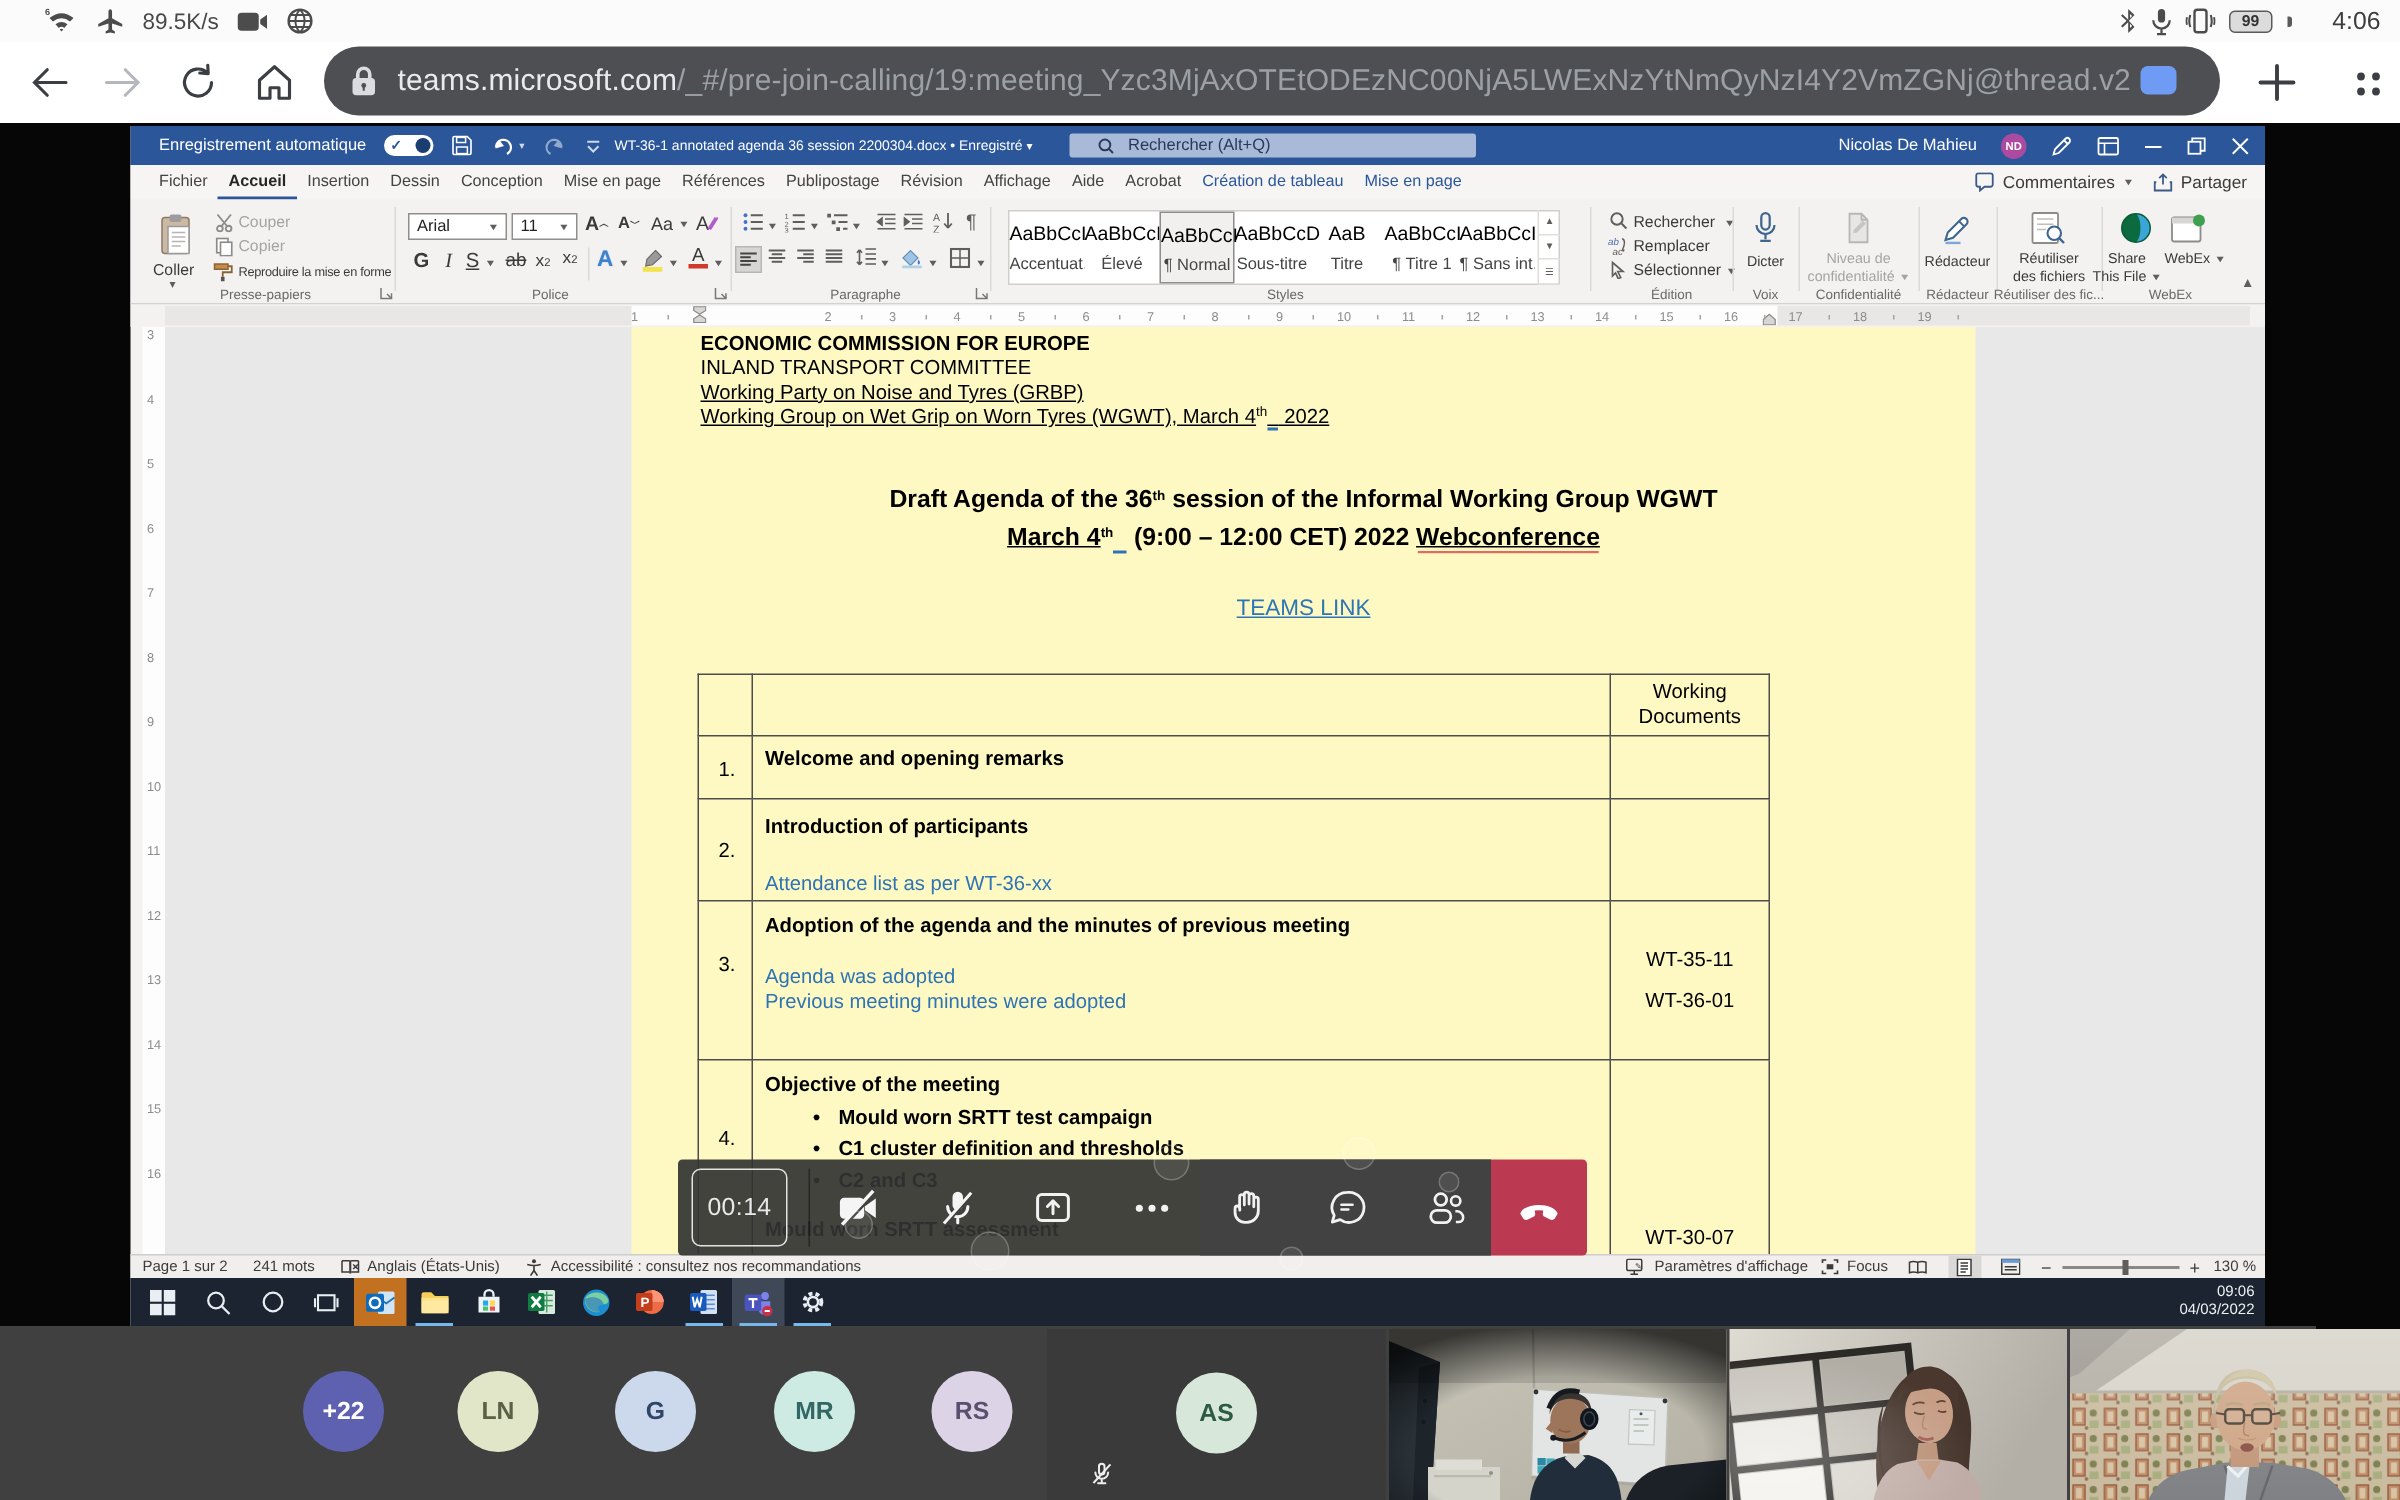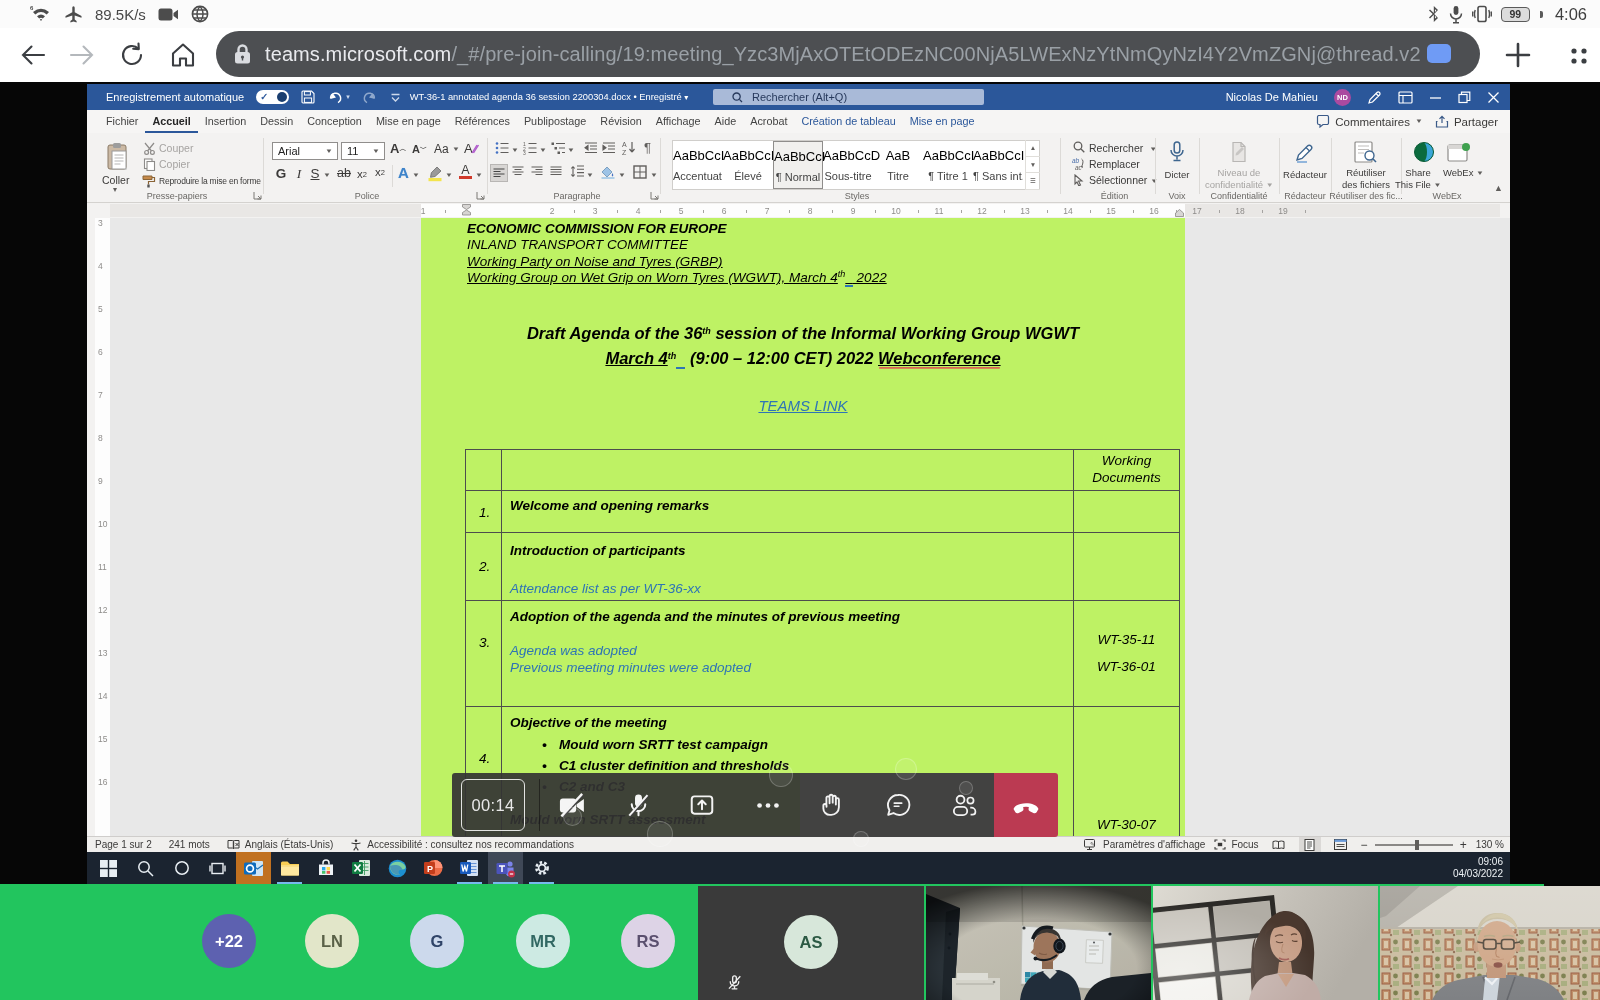--- a/index.html
+++ b/index.html
@@ -6,21 +6,21 @@
   html,body { width:1600px; height:1000px; overflow:hidden; background:#000; }
   body { font-family:"Liberation Sans", sans-serif; position:relative; }
   .abs { position:absolute; }
   svg { display:block; }
 
   
   #statusbar { left:0; top:0; width:1600px; height:28px; background:#fbfbfb; color:#4c4c4c; }
   .sb-left { position:absolute; left:30px; top:0; height:28px; display:flex; align-items:center; gap:12px; }
   .sb-right { position:absolute; right:13px; top:0; height:28px; display:flex; align-items:center; gap:9px; }
   .sb-speed { font-size:15px; font-weight:500; color:#484848; }
-  .sb-time { font-size:16.5px; color:#3e3e3e; margin-left:3px; }
+  .sb-time { font-size:16.5px; color:#3e3e3e; margin-left:18px; }
   .battery-pill { position:relative; width:29px; height:15px; border:1.6px solid #5a5a5a; border-radius:4px; background:#dcdcdc; display:flex; align-items:center; justify-content:center; }
   .battery-pill span { font-size:10.5px; font-weight:700; color:#333; }
   .battery-tip { width:3px; height:7px; background:#5a5a5a; border-radius:0 2px 2px 0; margin-left:1px; }
 
   
   #browserbar { left:0; top:28px; width:1600px; height:54px; background:#ffffff; }
   .nav-ic { position:absolute; top:13px; width:28px; height:28px; }
   .pill { position:absolute; left:216px; top:3px; width:1264px; height:46px; background:#4d4f52; border-radius:23px; display:flex; align-items:center; }
   .pill .lock { margin-left:17px; flex:0 0 auto; }
   .pill .url { font-size:20px; margin-left:13px; white-space:nowrap; color:#9aa0a6; letter-spacing:.1px; }
@@ -79,21 +79,21 @@
   .hruler { position:absolute; left:23px; top:1px; width:1390px; height:13px; background:#e9e7e5; }
   .hruler .pagezone { position:absolute; left:311px; width:764px; top:0; height:13px; background:#fdfdfd; }
   .rnum { position:absolute; top:2px; font-size:8.5px; color:#8e8c8a; transform:translateX(-50%); }
   .rtick { position:absolute; top:6px; width:1px; height:3px; background:#a5a3a1; }
   .indent-marker { position:absolute; }
   .vruler { position:absolute; left:8px; top:134px; width:15px; height:618px; background:#fdfdfd; }
   .vnum { position:absolute; left:3px; font-size:8.5px; color:#8e8c8a; }
 
   
   #wdoc { position:absolute; left:23px; top:134px; width:1400px; height:618px; background:#e8e8e8; overflow:hidden; }
-  #page { position:absolute; left:311px; top:0; width:764px; height:618px; background:#bef264; color:#000;font-style:italic; }
+  #page { position:absolute; left:311px; top:0; width:896px; height:618px; background:#fef9c3; color:#000; }
   .dochead { position:absolute; left:46px; top:3px; font-size:13.5px; line-height:16.4px; }
   .dochead .u { text-decoration:underline; }
   .dochead .b { font-weight:700; }
   sup.th { font-size:9px; vertical-align:5px; line-height:0; display:inline-block; }
   .bluemark { border-bottom:2px solid #2e74b5; }
   .doctitle { position:absolute; left:0; top:103px; width:100%; text-align:center; font-size:16.5px; font-weight:700; line-height:24.5px; }
   .usquig { text-decoration:underline; box-shadow:0 3px 0 -1.2px rgba(224,80,80,.85); }
   .teamslink { position:absolute; left:0; top:179px; width:100%; text-align:center; font-size:15px; }
   .teamslink span { color:#2e75b6; text-decoration:underline;text-align:center; }
 
@@ -131,21 +131,21 @@
   #calltoolbar { left:452px; top:691px; width:606px; height:64px; z-index:40; }
   .ct-main { position:absolute; left:0; top:0; width:542px; height:64px; background:rgba(51,51,51,.92); border-radius:3px 0 0 3px; }
   .ct-light { position:absolute; left:348px; top:0; width:194px; height:64px; background:rgba(66,66,66,.92); }
   .ct-red { position:absolute; left:542px; top:0; width:64px; height:64px; background:#bb3a52; border-radius:0 3px 3px 0; display:flex; align-items:center; justify-content:center; }
   .timerbox { position:absolute; left:9px; top:6px; width:64px; height:52px; border:1.6px solid rgba(255,255,255,.85); border-radius:6px; color:#e8e8e8; font-size:16.5px; display:flex; align-items:center; justify-content:center; letter-spacing:.3px; }
   .ct-sep { position:absolute; left:87px; top:6px; width:1px; height:52px; background:rgba(15,15,15,.55); }
   .ct-btn { position:absolute; top:0; width:64px; height:64px; display:flex; align-items:center; justify-content:center; }
   .bubble { position:absolute; border-radius:50%; border:1.5px solid rgba(255,255,255,.22); background:rgba(255,255,255,.07); z-index:41; }
 
   
-  #filmstrip { left:0; top:802px; width:1544px; height:116px; background:#22c55e; }
+  #filmstrip { left:0; top:802px; width:1544px; height:116px; background:#404040; }
   .ava { position:absolute; top:30px; width:54px; height:54px; border-radius:50%; display:flex; align-items:center; justify-content:center; font-size:16.5px; font-weight:600; }
   .ava:nth-of-type(1) { left:202px; background:#5d61b0; color:#fff; }
   .ava:nth-of-type(2) { left:305px; background:#e2e6c9; color:#5a6147; }
   .ava:nth-of-type(3) { left:410px; background:#ccd9ec; color:#2f4468; }
   .ava:nth-of-type(4) { left:516px; background:#cdeae3; color:#316863; }
   .ava:nth-of-type(5) { left:621px; background:#ddd3e6; color:#5a4f6e; }
   .tile { position:absolute; top:2px; height:114px; background:#3a3a3a; overflow:hidden; }
   .as-circle { position:absolute; left:86px; top:29px; width:54px; height:54px; border-radius:50%; background:#d7e7da; color:#2c5a44; font-size:16.5px; font-weight:600; display:flex; align-items:center; justify-content:center; }
   .as-mic { position:absolute; left:28px; top:88px; }
   .vtile svg { position:absolute; left:0; top:0; }

